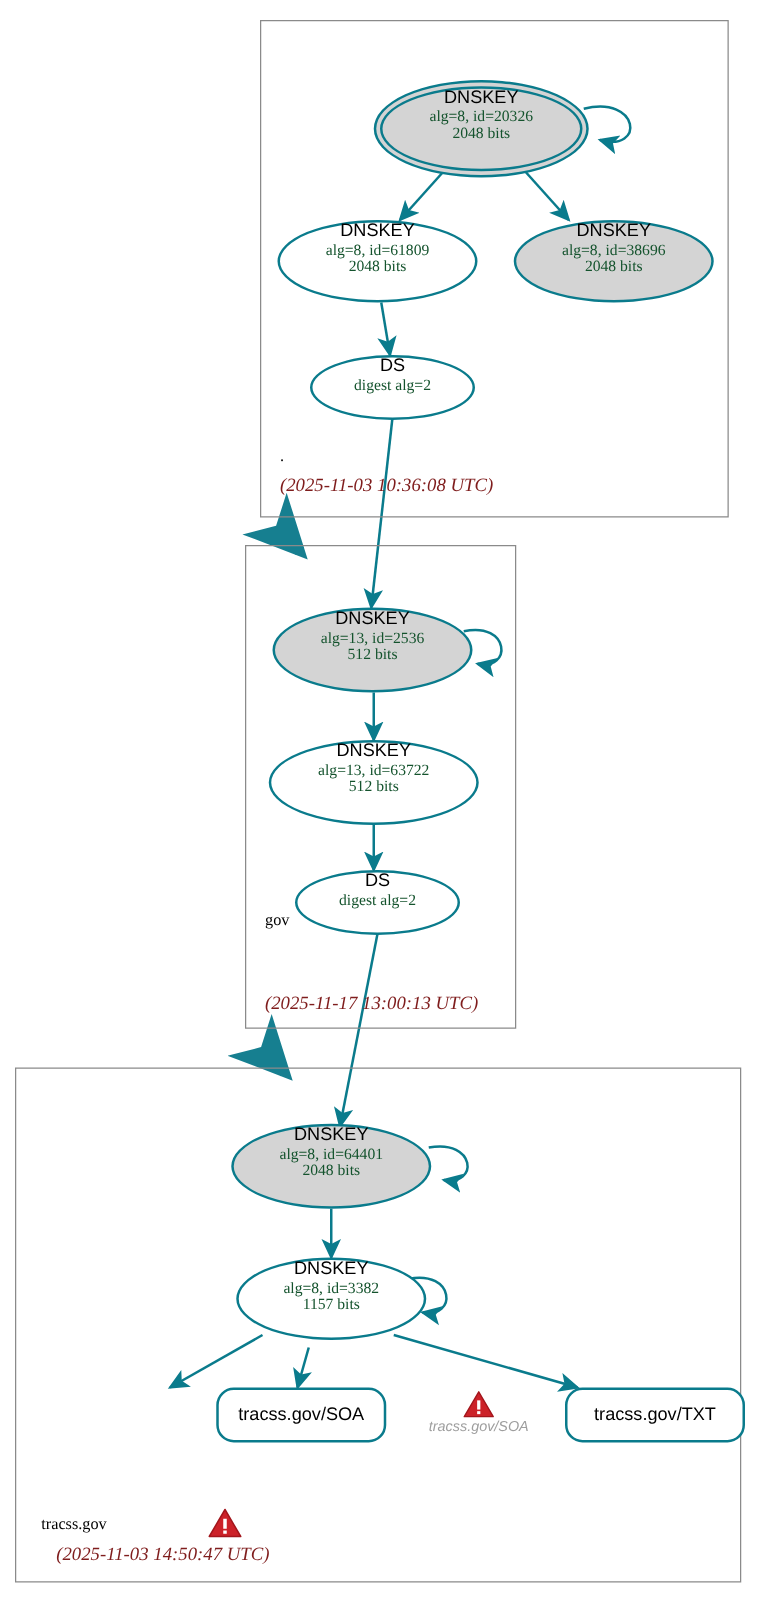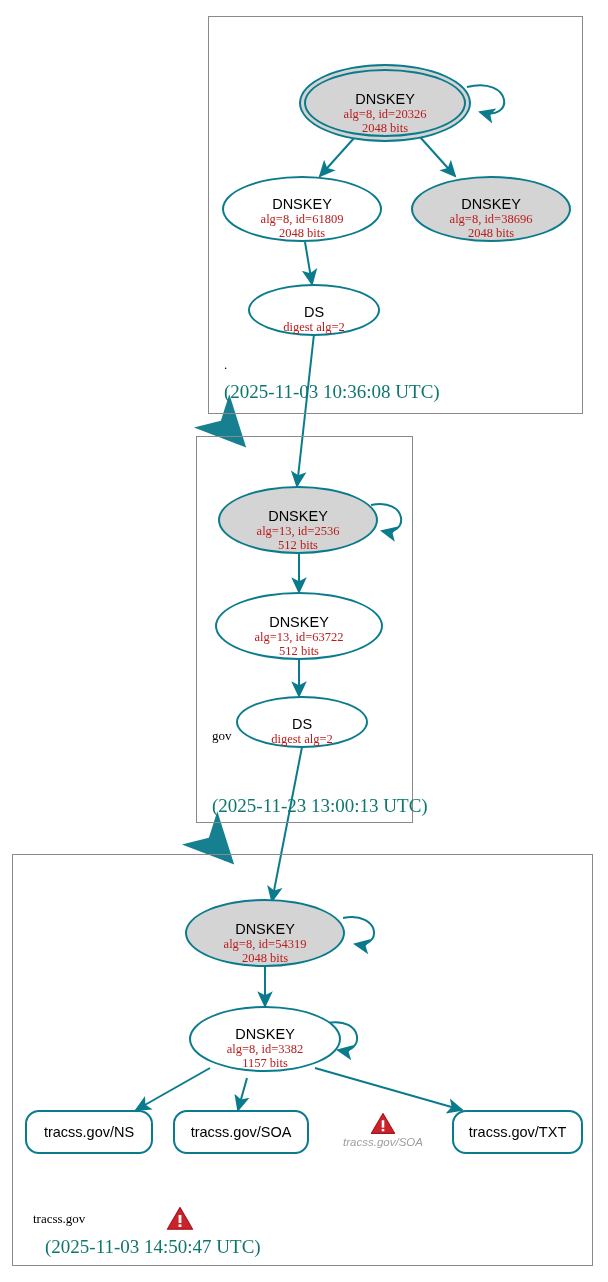--- a/index.html
+++ b/index.html
@@ -33,31 +33,32 @@
   .zone-label {
     position: absolute;
     font-family: "Liberation Serif", serif;
     font-size: 13px;
     color: #000000;
     white-space: nowrap;
   }
   .zone-ts {
     position: absolute;
     font-family: "Liberation Serif", serif;
-    font-size: 19px;
-    color: #0f766e;
-    white-space: nowrap;
+    font-size: 15px;
+    color: #7f1d1d;
+    white-space: nowrap;
+    font-style: italic;
   }
   .node {
     position: absolute;
     box-sizing: border-box;
     display: flex;
     flex-direction: column;
     align-items: center;
-    justify-content: flex-end;
+    justify-content: flex-start;
     text-align: center;
     line-height: 1.08;
   }
   .ellipse {
     border-radius: 50%;
     border: 2px solid #0a7b8c;
   }
   .ellipse.fill-gray { background: #d4d4d4; }
   .ellipse.fill-white { background: #ffffff; }
   .ellipse-outer {
@@ -68,21 +69,21 @@
     box-sizing: border-box;
   }
   .node .t1 {
     font-family: "Liberation Sans", sans-serif;
     font-size: 14.5px;
     color: #000000;
   }
   .node .t2, .node .t3 {
     font-family: "Liberation Serif", serif;
     font-size: 12.5px;
-    color: #b91c1c;
+    color: #14532d;
   }
   .rrset {
     position: absolute;
     box-sizing: border-box;
     border: 2px solid #0a7b8c;
     border-radius: 14px;
     background: #ffffff;
     display: flex;
     align-items: center;
     justify-content: center;
@@ -184,21 +185,21 @@
     <div class="t3">2048 bits</div>
   </div>
 
   <div class="node ellipse fill-white" style="left:248px; top:284px; width:132px; height:52px;">
     <div class="t1">DS</div>
     <div class="t2">digest alg=2</div>
   </div>
 
   <div class="zone-box" style="left:196px; top:436px; width:217px; height:387px;"></div>
   <div class="zone-label" style="left:212px; top:728px;">gov</div>
-  <div class="zone-ts" style="left:212px; top:795px;">(2025-11-23 13:00:13 UTC)</div>
+  <div class="zone-ts" style="left:212px; top:795px;">(2025-11-17 13:00:13 UTC)</div>
 
   <div class="node ellipse fill-gray" style="left:218px; top:486px; width:160px; height:68px;">
     <div class="t1">DNSKEY</div>
     <div class="t2">alg=13, id=2536</div>
     <div class="t3">512 bits</div>
   </div>
 
   <div class="node ellipse fill-white" style="left:215px; top:592px; width:168px; height:68px;">
     <div class="t1">DNSKEY</div>
     <div class="t2">alg=13, id=63722</div>
@@ -217,33 +218,32 @@
   <div style="position:absolute; left:166px; top:1206px;">
     <svg class="warn-icon" width="28" height="25" viewBox="0 0 28 25">
       <path d="M14,1.6 L26.6,23.2 L1.4,23.2 Z" fill="#cc2229" stroke="#a3161c" stroke-width="1.2" stroke-linejoin="round"></path>
       <rect x="12.6" y="9" width="2.8" height="8" fill="#ffffff"></rect>
       <rect x="12.6" y="18.4" width="2.8" height="2.6" fill="#ffffff"></rect>
     </svg>
   </div>
 
   <div class="node ellipse fill-gray" style="left:185px; top:899px; width:160px; height:68px;">
     <div class="t1">DNSKEY</div>
-    <div class="t2">alg=8, id=54319</div>
+    <div class="t2">alg=8, id=64401</div>
     <div class="t3">2048 bits</div>
   </div>
 
   <div class="node ellipse fill-white" style="left:189px; top:1006px; width:152px; height:66px;">
     <div class="t1">DNSKEY</div>
     <div class="t2">alg=8, id=3382</div>
     <div class="t3">1157 bits</div>
   </div>
 
-  <div class="rrset" style="left:25px; top:1110px; width:128px; height:44px;">tracss.gov/NS</div>
   <div class="rrset" style="left:173px; top:1110px; width:136px; height:44px;">tracss.gov/SOA</div>
-  <div class="rrset" style="left:452px; top:1110px; width:131px; height:44px;">tracss.gov/TXT</div>
+  <div class="rrset" style="left:452px; top:1110px; width:144px; height:44px;">tracss.gov/TXT</div>
 
   <div class="warn-wrap" style="left:328px; top:1112px; width:110px;">
     <svg class="warn-icon" width="26" height="23" viewBox="0 0 28 25">
       <path d="M14,1.6 L26.6,23.2 L1.4,23.2 Z" fill="#cc2229" stroke="#a3161c" stroke-width="1.2" stroke-linejoin="round"></path>
       <rect x="12.6" y="9" width="2.8" height="8" fill="#ffffff"></rect>
       <rect x="12.6" y="18.4" width="2.8" height="2.6" fill="#ffffff"></rect>
     </svg>
     <div class="warn-caption">tracss.gov/SOA</div>
   </div>
 

